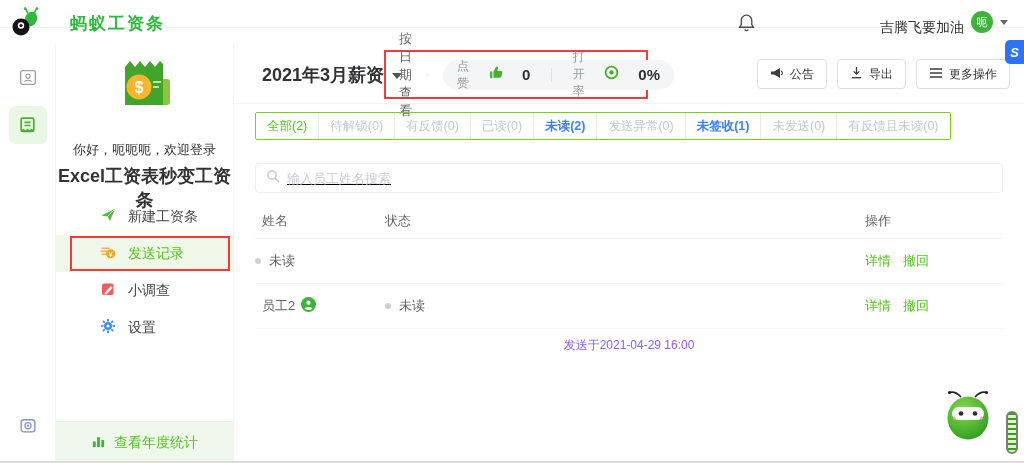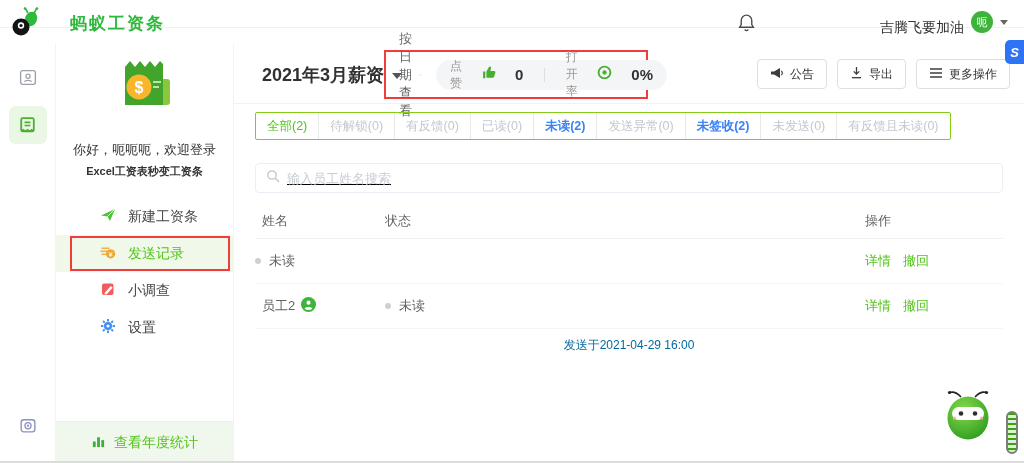--- a/index.html
+++ b/index.html
@@ -21,34 +21,34 @@
   .rail { position:absolute; left:0; top:44px; width:56px; height:419px; background:#fff; border-right:1px solid #f2f3f5; z-index:5; }
   .rail-icon { position:absolute; left:50%; transform:translateX(-50%); display:flex; align-items:center; justify-content:center; cursor:pointer; }
   .rail-icon.i1 { top:24px; }
   .rail-icon.i2 { top:62px; width:38px; height:38px; background:#eaf7e4; border-radius:7px; }
   .rail-icon.i3 { top:372px; }
 
   
   .panel { position:absolute; left:56px; top:44px; width:178px; height:419px; background:#fff; border-right:1px solid #f2f3f5; z-index:5; }
   .illus { position:absolute; left:50%; top:9px; transform:translateX(-50%); }
   .greeting { position:absolute; top:97px; width:100%; text-align:center; font-size:13px; color:#333; }
-  .subtitle { position:absolute; top:120px; width:100%; text-align:center; font-size:11px; font-weight:bold; color:#333; }
+  .subtitle { position:absolute; top:120px; width:100%; text-align:center; font-size:18px; font-weight:bold; color:#333; }
   .menu { position:absolute; top:154px; left:0; width:100%; }
   .menu-item { position:relative; height:37px; display:flex; align-items:center; padding-left:44px; gap:12px; font-size:14px; color:#444; cursor:pointer; }
   .menu-item.active { background:#f0f9e9; color:#52c41a; }
   .panel-footer { position:absolute; left:0; bottom:0; width:100%; height:42px; background:#f0f8ed; border-top:1px solid #eef0ee; display:flex; align-items:center; justify-content:center; gap:8px; font-size:14px; color:#52c41a; cursor:pointer; }
 
   
   .main { position:absolute; left:234px; top:44px; width:790px; height:419px; background:#fff; }
   .title-row { position:absolute; left:0; top:0; width:100%; height:60px; border-bottom:1px solid #f0f2f5; }
   .page-title-wrap { position:absolute; left:28px; top:19px; display:flex; align-items:center; gap:8px; cursor:pointer; }
   .page-title { font-size:18px; font-weight:bold; color:#303133; }
   .caret-dark { width:0; height:0; border-left:5px solid transparent; border-right:5px solid transparent; border-top:6px solid #555; margin-top:2px; }
   .hdr-anno { position:absolute; left:150px; top:6px; width:264px; height:49px; border:2px solid #f23c3c; display:flex; align-items:center; gap:14px; padding:0 13px; }
-  .view-mode { display:flex; align-items:center; font-size:13px; color:#666; cursor:pointer; }
+  .view-mode { display:flex; align-items:center; gap:7px; font-size:13px; color:#666; cursor:pointer; }
   .stat-pill { height:30px; background:#f4f5f7; border-radius:15px; display:flex; align-items:center; gap:19px; padding:0 14px; }
   .stat-label { font-size:12px; color:#999; }
   .stat-value { font-size:15px; color:#303133; font-weight:600; }
   .pill-div { width:1px; height:14px; background:#dcdfe3; margin:0 2px; }
   .btn-group { position:absolute; right:14px; top:15px; display:flex; gap:10px; }
   .btn { height:30px; background:#fff; border:1px solid #dcdfe6; border-radius:4px; display:flex; align-items:center; gap:6px; padding:0 12px; font-size:12px; color:#333; cursor:pointer; }
 
   .tabs { position:absolute; left:21px; top:68px; display:inline-flex; border:1px solid #84cc16; border-radius:2px; overflow:hidden; }
   .tab { padding:0 11px; line-height:26px; font-size:12.5px; color:#606266; cursor:pointer; white-space:nowrap; }
   .tab + .tab { border-left:1px solid #e8eaed; }
@@ -63,21 +63,21 @@
   .table { position:absolute; left:21px; top:160px; width:748px; }
   .tr { display:flex; align-items:center; }
   .th-row { height:35px; border-bottom:1px solid #f0f2f5; font-size:13px; color:#606266; }
   .data-row { height:45px; border-bottom:1px solid #f4f5f7; font-size:13px; color:#606266; }
   .col-name { width:130px; display:flex; align-items:center; gap:6px; padding-left:7px; }
   .col-status { flex:1; display:flex; align-items:center; gap:8px; }
   .col-action { width:138px; display:flex; gap:12px; }
   .dot { width:6px; height:6px; border-radius:50%; background:#ccd0d6; }
   .link-green { color:#52c41a; cursor:pointer; text-decoration:none; font-size:13px; }
 
-  .sent-time { position:absolute; left:0; top:293px; width:100%; text-align:center; font-size:12px; color:#0369a1; }
+  .sent-time { position:absolute; left:0; top:293px; width:100%; text-align:center; font-size:12px; color:#8b5cf6; }
 
   .robot { position:absolute; left:708px; top:342px; cursor:pointer; }
 
   
   .side-anno { position:absolute; left:70px; top:236px; width:160px; height:35px; border:2px solid #f23c3c; z-index:8; pointer-events:none; }
   .ext-btn { position:absolute; left:1005px; top:40px; width:19px; height:24px; background:#2e72f6; border-radius:5px 0 0 5px; color:#fff; font-weight:bold; font-style:italic; font-size:13px; display:flex; align-items:center; justify-content:center; z-index:9; cursor:pointer; }
   .stripe-widget { position:absolute; left:1006px; top:411px; width:12px; height:43px; border:2px solid #7a7f7a; border-radius:6px; background:repeating-linear-gradient(180deg,#3aa30b 0 2.5px,#dff0d5 2.5px 5px); z-index:9; cursor:pointer; }
 </style>
 </head>
 <body>
@@ -273,21 +273,21 @@
       </div>
     </div>
 
     <div class="tabs">
       <span class="tab active">全部(2)</span>
       <span class="tab muted">待解锁(0)</span>
       <span class="tab muted">有反馈(0)</span>
       <span class="tab muted">已读(0)</span>
       <span class="tab strong">未读(2)</span>
       <span class="tab muted">发送异常(0)</span>
-      <span class="tab strong">未签收(2)</span>
+      <span class="tab strong">未签收(1)</span>
       <span class="tab muted">未发送(0)</span>
       <span class="tab muted">有反馈且未读(0)</span>
     </div>
 
     <div class="search-box">
       <span>
         <svg width="14" height="14" viewBox="0 0 14 14">
             <circle cx="6" cy="6" r="4.2" fill="none" stroke="#c0c4cc" stroke-width="1.3"></circle>
             <path d="M9.3 9.3 L13 13" stroke="#c0c4cc" stroke-width="1.3"></path>
           </svg>

